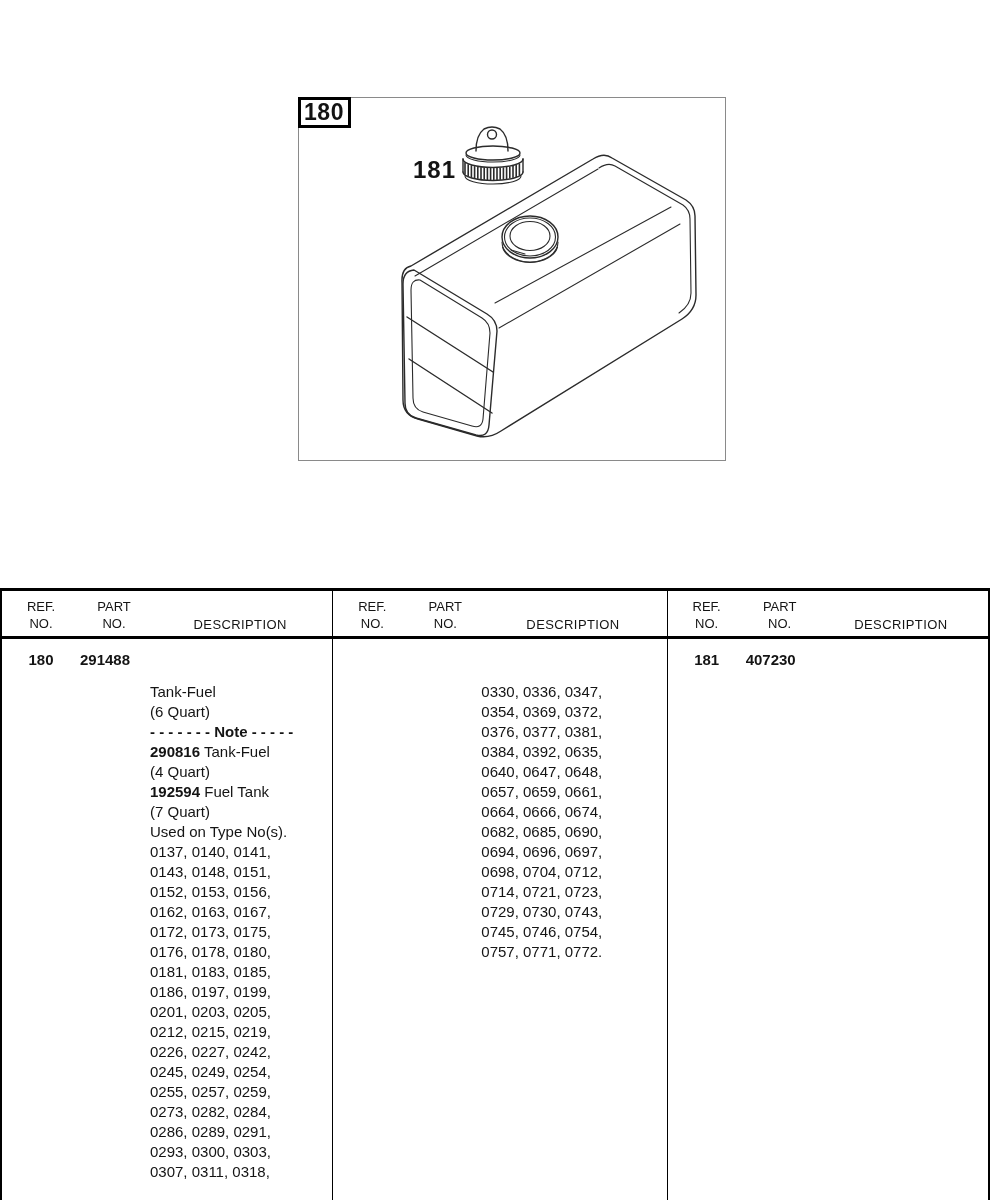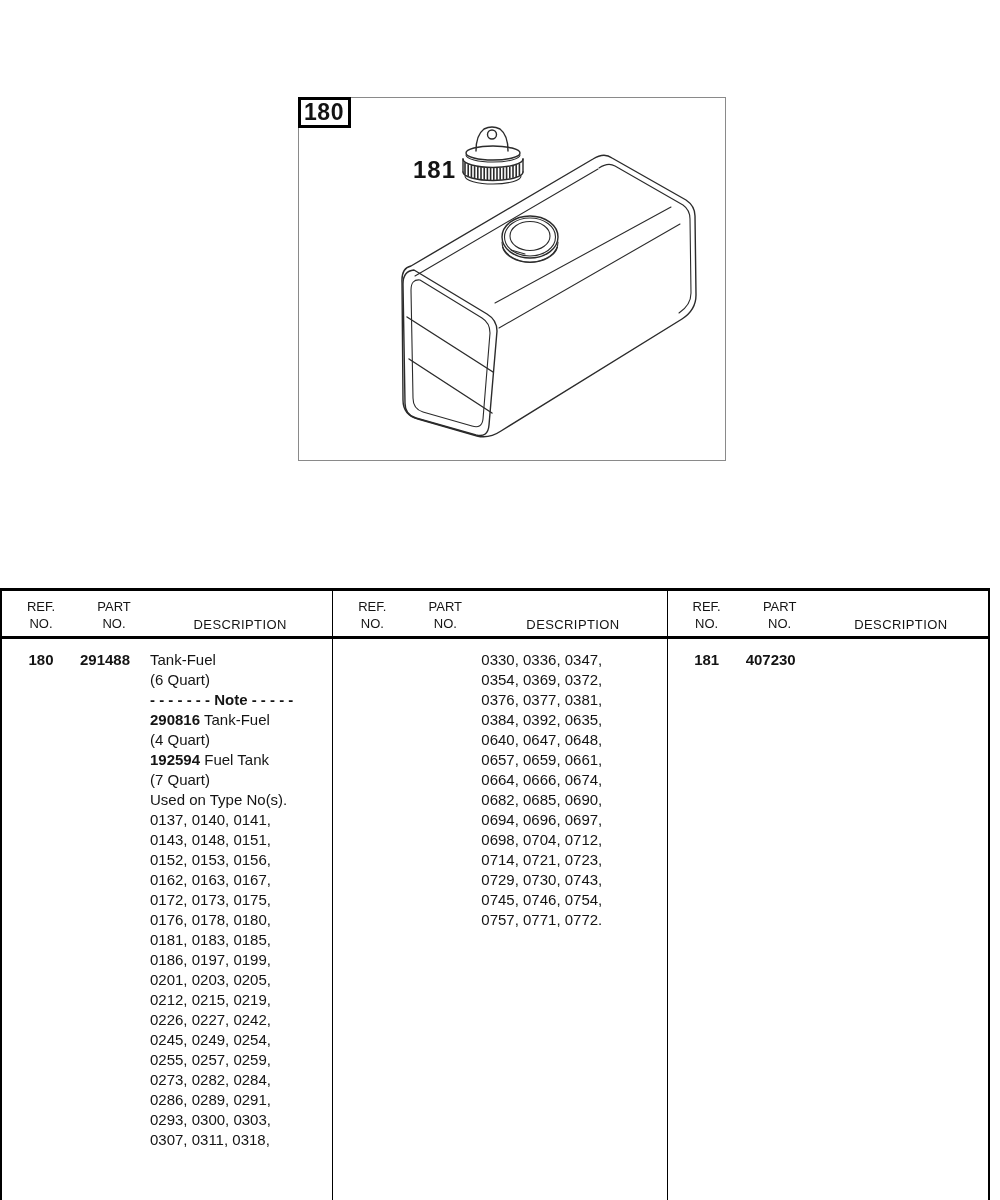--- a/index.html
+++ b/index.html
@@ -33,21 +33,21 @@
   .col-header{height:48px;box-sizing:border-box;border-bottom:3px solid #000;
               display:grid;grid-template-columns:78px 68px 1fr;align-items:end;
               padding-top:6px;}
   .h-stack{text-align:center;font-size:13px;line-height:17px;padding-bottom:4px;}
   .h-desc{text-align:center;font-size:13px;letter-spacing:0.4px;padding-bottom:4px;}
   .col-body{padding-top:11px;}
   .entry{display:grid;grid-template-columns:78px 68px 1fr;}
   .cell{font-size:15px;line-height:20px;}
   .cell.ref{text-align:center;font-weight:bold;}
   .cell.part{font-weight:bold;}
-  .cell.desc{padding-left:2px;padding-right:4px;}
+  .cell.desc{padding-left:2px;padding-right:4px;margin-top:32px;}
   .line{white-space:nowrap;}
   .b{font-weight:bold;}
 </style>
 </head>
 <body>
 
 <div>
 
   <div class="diagram-box">
     <svg class="tank-svg" viewBox="0 0 428 364">

